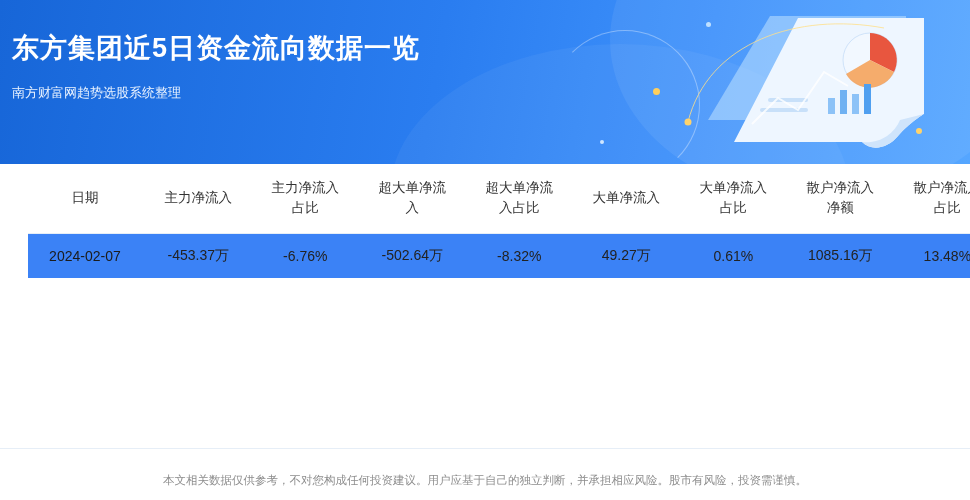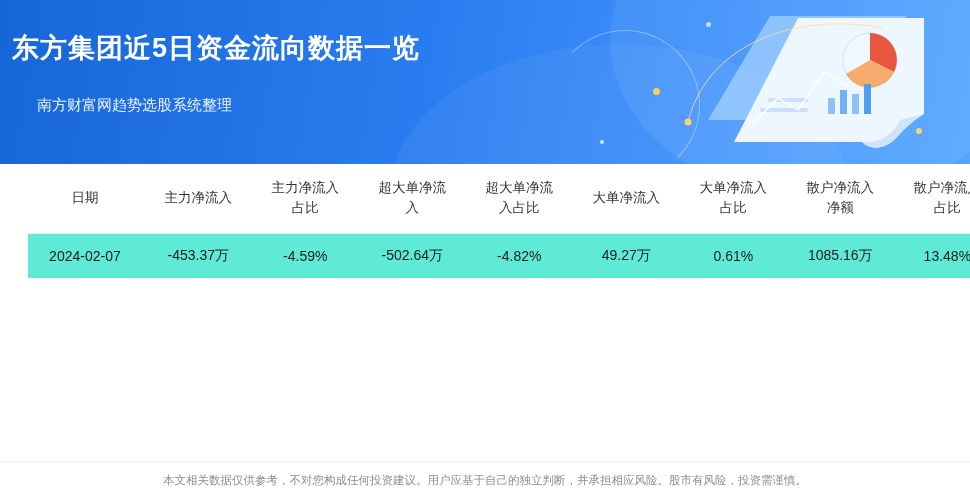--- a/index.html
+++ b/index.html
@@ -47,25 +47,24 @@
 
   .title {
     position: absolute; left: 12px; top: 30px;
     color: #ffffff;
     font-size: 27px;
     font-weight: bold;
     letter-spacing: 1px;
     white-space: nowrap;
   }
   .subtitle {
-    position: absolute; left: 12px; top: 96px;
+    position: absolute; left: 12px; top: 84px;
     color: #eaf3ff;
-    font-size: 15px;
+    font-size: 13px;
     white-space: nowrap;
-    margin-left: 25px;
   }
 
   
   .illus { position: absolute; right: 22px; top: 2px; width: 300px; height: 160px; }
 
   
   .watermark {
     position: absolute;
     left: 322px; top: 316px;
     font-size: 46px;
@@ -102,42 +101,42 @@
     vertical-align: middle;
     background: #ffffff;
     white-space: pre-line;
   }
   tbody td {
     font-size: 14px;
     color: #222222;
     text-align: center;
     padding: 13px 4px;
     border-top: 1px solid #e6eef7;
-    background: #5eead4;
+    background: #3b82f6;
     position: relative;
     z-index: 2;
   }
   tbody tr.alt td { background: #f5f9fe; }
   tbody tr.alt td { background: rgba(241,247,254,0.85); }
   tbody td:first-child { color: #1b1b1b; }
 
   .col-date { width: 108px; }
   .col-n { width: 107px; }
   .col-p { width: 96px; }
 
   
   .footer {
     position: absolute; left: 0; bottom: 0;
     width: 970px;
     text-align: center;
     font-size: 11.5px;
     color: #8d8d8d;
     padding-bottom: 12px;
     border-top: 1px solid #e6eef7;
-    padding-top: 11px;
+    padding-top: 24px;
     background: #ffffff;
   }
 </style>
 </head>
 <body>
 
 <div class="page">
 
   <div class="banner">
     <div class="swirl1"></div>
@@ -198,23 +197,23 @@
           <th class="col-n">散户净流入
 净额</th>
           <th class="col-p">散户净流入
 占比</th>
         </tr>
       </thead>
       <tbody>
         <tr>
           <td>2024-02-07</td>
           <td>-453.37万</td>
-          <td>-4.59%</td>
+          <td>-6.76%</td>
           <td>-502.64万</td>
-          <td>-4.82%</td>
+          <td>-8.32%</td>
           <td>49.27万</td>
           <td>0.61%</td>
           <td>1085.16万</td>
           <td>13.48%</td>
         </tr>
       </tbody>
     </table>
   </div>
 
   <div class="footer">本文相关数据仅供参考，不对您构成任何投资建议。用户应基于自己的独立判断，并承担相应风险。股市有风险，投资需谨慎。</div>

